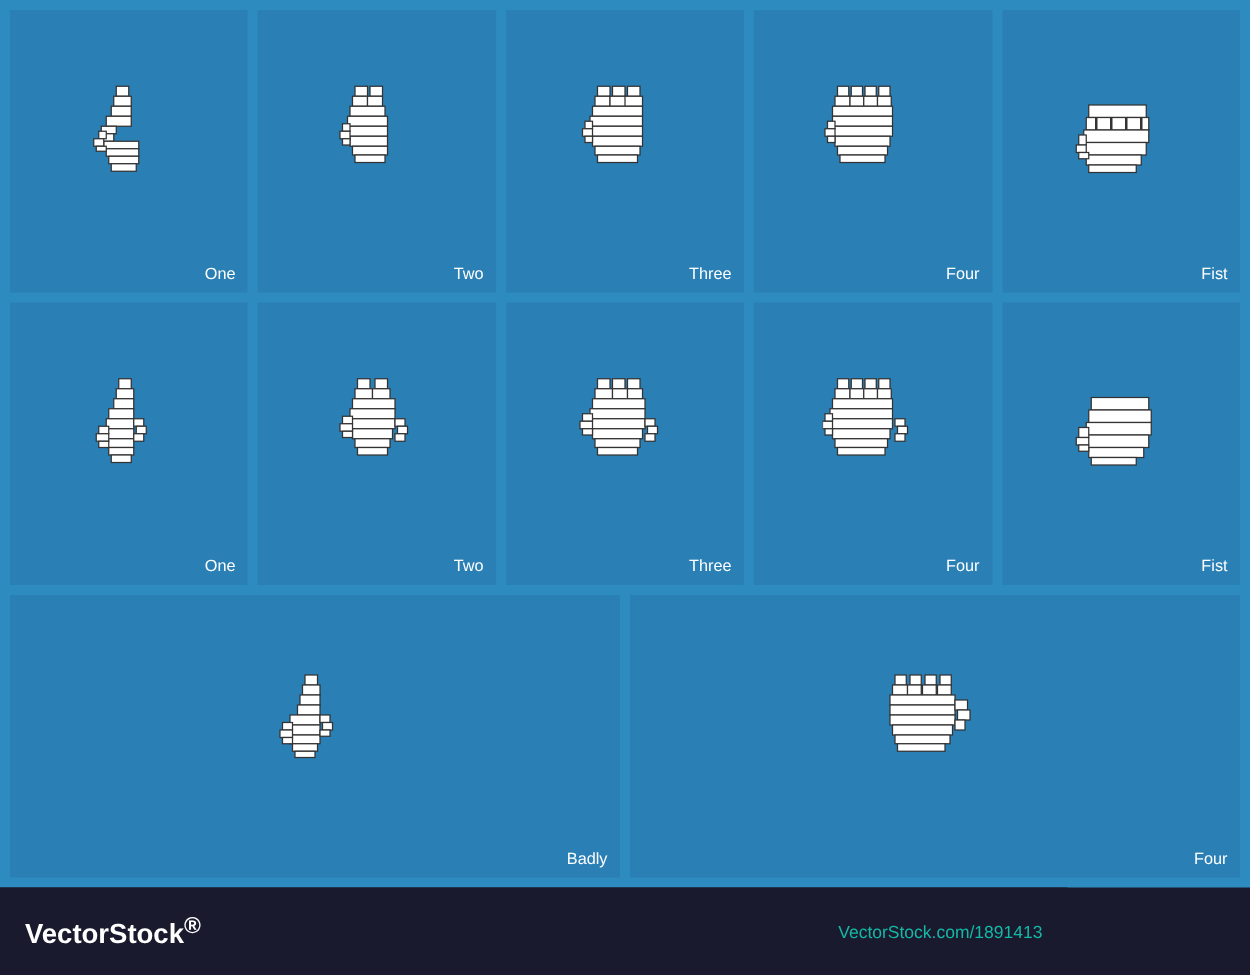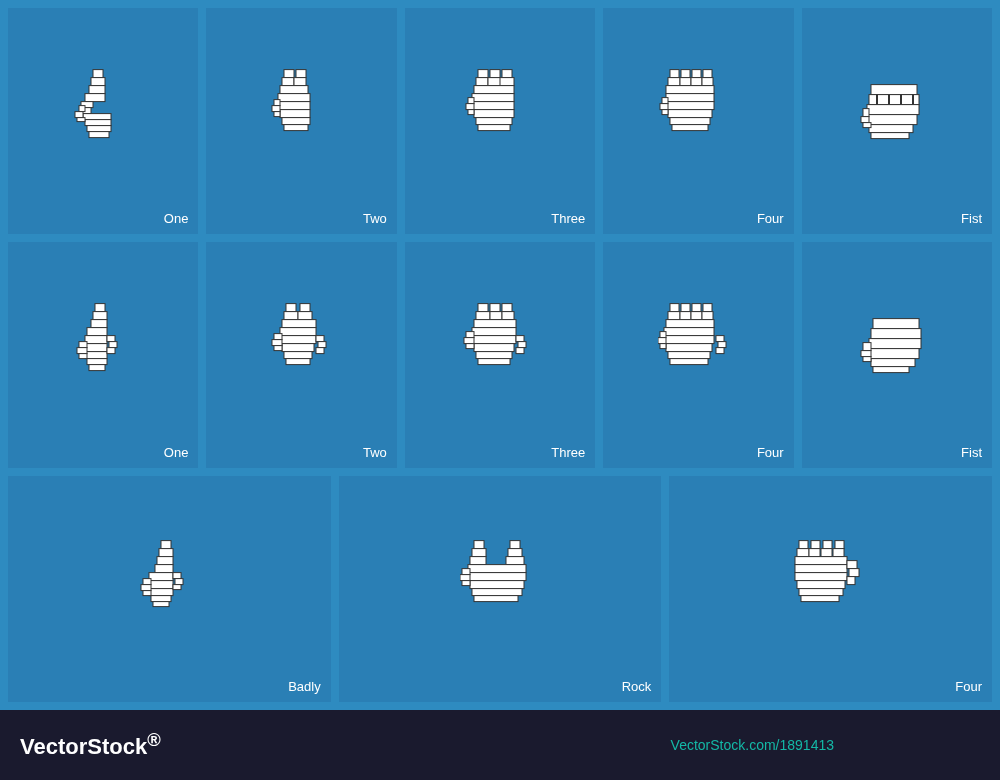--- a/index.html
+++ b/index.html
@@ -320,44 +320,20 @@
           <rect x="46" y="46" width="8" height="6" fill="white" stroke="#333" stroke-width="1"></rect>
           <rect x="44" y="52" width="8" height="5" fill="white" stroke="#333" stroke-width="1"></rect>
         </svg>
       </div>
       <span class="cell-label">Badly</span>
     </div>
     <div class="cell">
       <div class="hand-icon">
         <svg width="80" height="90" viewBox="0 0 80 90">
 
-          <rect x="14" y="8" width="10" height="8" fill="white" stroke="#333" stroke-width="1"></rect>
-          <rect x="50" y="8" width="10" height="8" fill="white" stroke="#333" stroke-width="1"></rect>
-          <rect x="12" y="16" width="14" height="8" fill="white" stroke="#333" stroke-width="1"></rect>
-          <rect x="48" y="16" width="14" height="8" fill="white" stroke="#333" stroke-width="1"></rect>
-          <rect x="10" y="24" width="16" height="8" fill="white" stroke="#333" stroke-width="1"></rect>
-          <rect x="46" y="24" width="18" height="8" fill="white" stroke="#333" stroke-width="1"></rect>
-
-          <rect x="8" y="32" width="58" height="8" fill="white" stroke="#333" stroke-width="1"></rect>
-          <rect x="8" y="40" width="58" height="8" fill="white" stroke="#333" stroke-width="1"></rect>
-          <rect x="10" y="48" width="54" height="8" fill="white" stroke="#333" stroke-width="1"></rect>
-          <rect x="12" y="56" width="50" height="7" fill="white" stroke="#333" stroke-width="1"></rect>
-          <rect x="14" y="63" width="44" height="6" fill="white" stroke="#333" stroke-width="1"></rect>
-
-          <rect x="2" y="36" width="8" height="6" fill="white" stroke="#333" stroke-width="1"></rect>
-          <rect x="0" y="42" width="10" height="6" fill="white" stroke="#333" stroke-width="1"></rect>
-          <rect x="2" y="48" width="8" height="5" fill="white" stroke="#333" stroke-width="1"></rect>
-        </svg>
-      </div>
-      <span class="cell-label">Rock</span>
-    </div>
-    <div class="cell">
-      <div class="hand-icon">
-        <svg width="80" height="90" viewBox="0 0 80 90">
-
           <rect x="8" y="8" width="9" height="8" fill="white" stroke="#333" stroke-width="1"></rect>
           <rect x="20" y="8" width="9" height="8" fill="white" stroke="#333" stroke-width="1"></rect>
           <rect x="32" y="8" width="9" height="8" fill="white" stroke="#333" stroke-width="1"></rect>
           <rect x="44" y="8" width="9" height="8" fill="white" stroke="#333" stroke-width="1"></rect>
           <rect x="6" y="16" width="12" height="8" fill="white" stroke="#333" stroke-width="1"></rect>
           <rect x="18" y="16" width="11" height="8" fill="white" stroke="#333" stroke-width="1"></rect>
           <rect x="30" y="16" width="11" height="8" fill="white" stroke="#333" stroke-width="1"></rect>
           <rect x="42" y="16" width="11" height="8" fill="white" stroke="#333" stroke-width="1"></rect>
           <rect x="4" y="24" width="52" height="8" fill="white" stroke="#333" stroke-width="1"></rect>
           <rect x="4" y="32" width="52" height="8" fill="white" stroke="#333" stroke-width="1"></rect>

